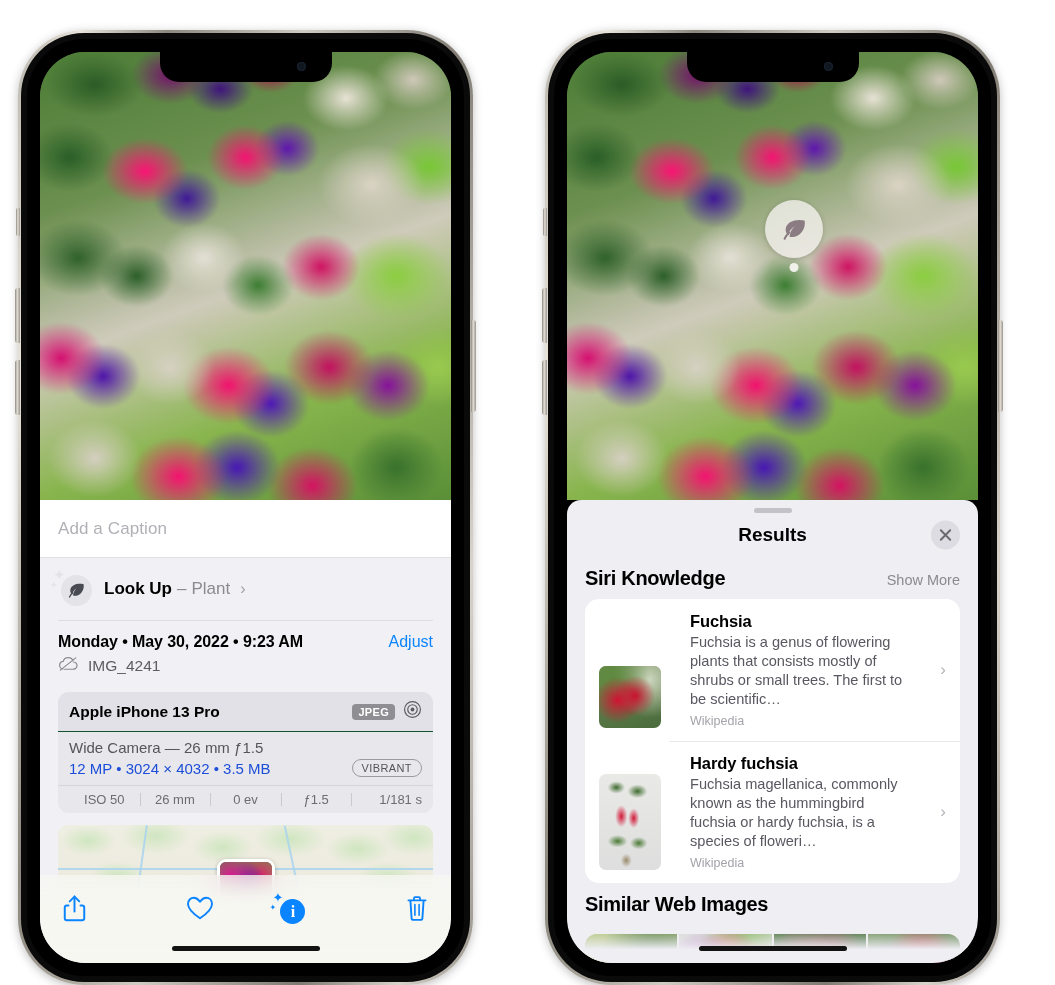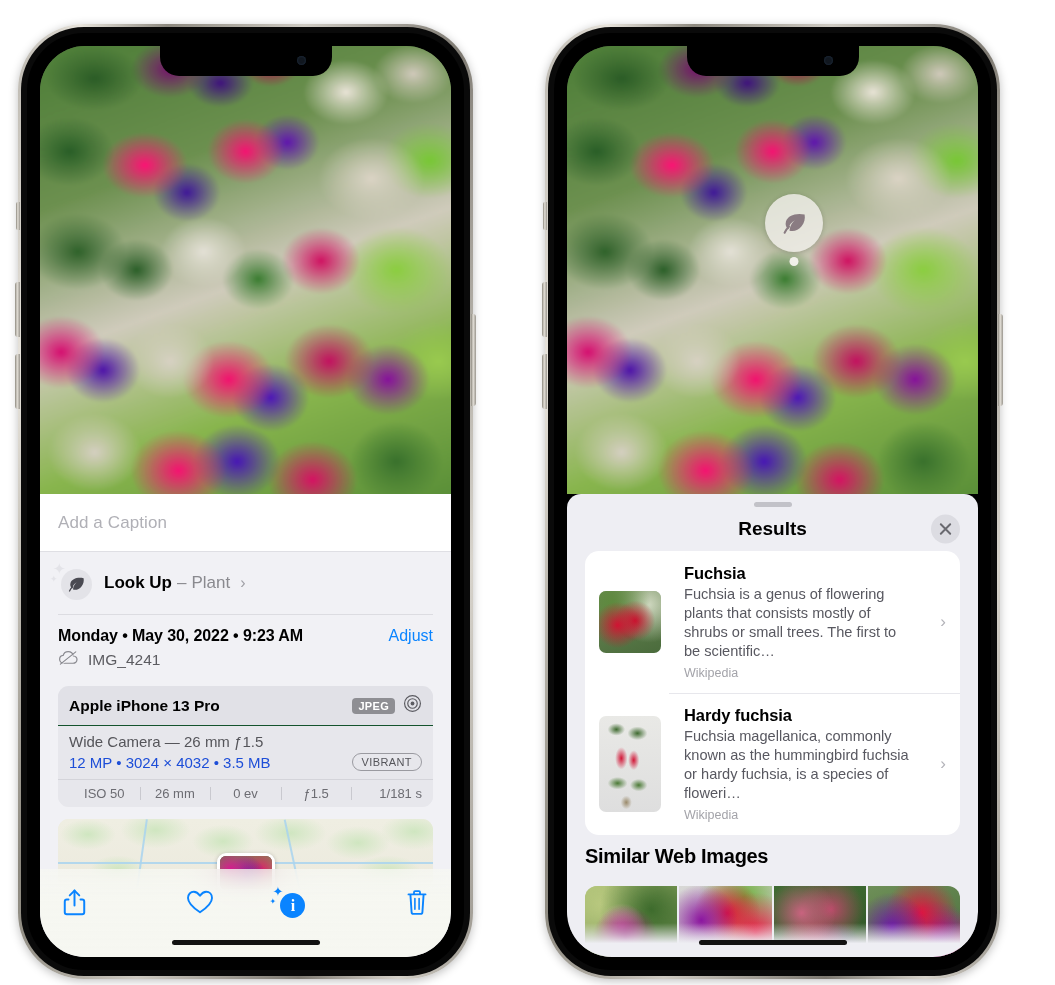--- a/index.html
+++ b/index.html
@@ -15,21 +15,21 @@
   #stage {
     position: relative;
     width: 1055px;
     height: 985px;
     background: #ffffff;
   }
 
   
   .phone {
     position: absolute;
-    top: 24px;
+    top: 30px;
     width: 455px;
     height: 955px;
   }
   .phone.left  { left: 18px; }
   .phone.right { left: 545px; }
 
   .frame-outer {
     position: absolute;
     inset: 0;
     border-radius: 66px;
@@ -475,22 +475,22 @@
 
   .knowledge-card {
     margin: 0 18px;
     background: #fff;
     border-radius: 14px;
     overflow: hidden;
   }
   .k-row {
     display: flex;
     padding: 13px 14px;
-    gap: 23px;
-    align-items: center;
+    gap: 29px;
+    align-items: flex-end;
     position: relative;
   }
   .k-row + .k-row::before {
     content: "";
     position: absolute;
     left: 84px; right: 0; top: 0;
     height: 1px;
     background: #e7e7ec;
   }
   .k-thumb {
@@ -760,20 +760,24 @@
 
         <div class="results-head">
           <span class="results-title">Results</span>
           <span class="close-btn">
             <svg width="15" height="15" viewBox="0 0 16 16" aria-hidden="true">
               <path d="M3 3 L13 13 M13 3 L3 13" stroke="#69696f" stroke-width="2.1" stroke-linecap="round"></path>
             </svg>
           </span>
         </div>
 
+        <div class="section-head">
+          <span class="section-title">Siri Knowledge</span>
+          <span class="section-action">Show More</span>
+        </div>
 
         <div class="knowledge-card">
           <div class="k-row">
             <div class="k-thumb">
               <div class="k-thumb-a"></div>
             </div>
             <div class="k-body">
               <div class="k-title">Fuchsia</div>
               <div class="k-desc">Fuchsia is a genus of flowering plants that consists mostly of shrubs or small trees. The first to be scientific…</div>
               <div class="k-source">Wikipedia</div>

